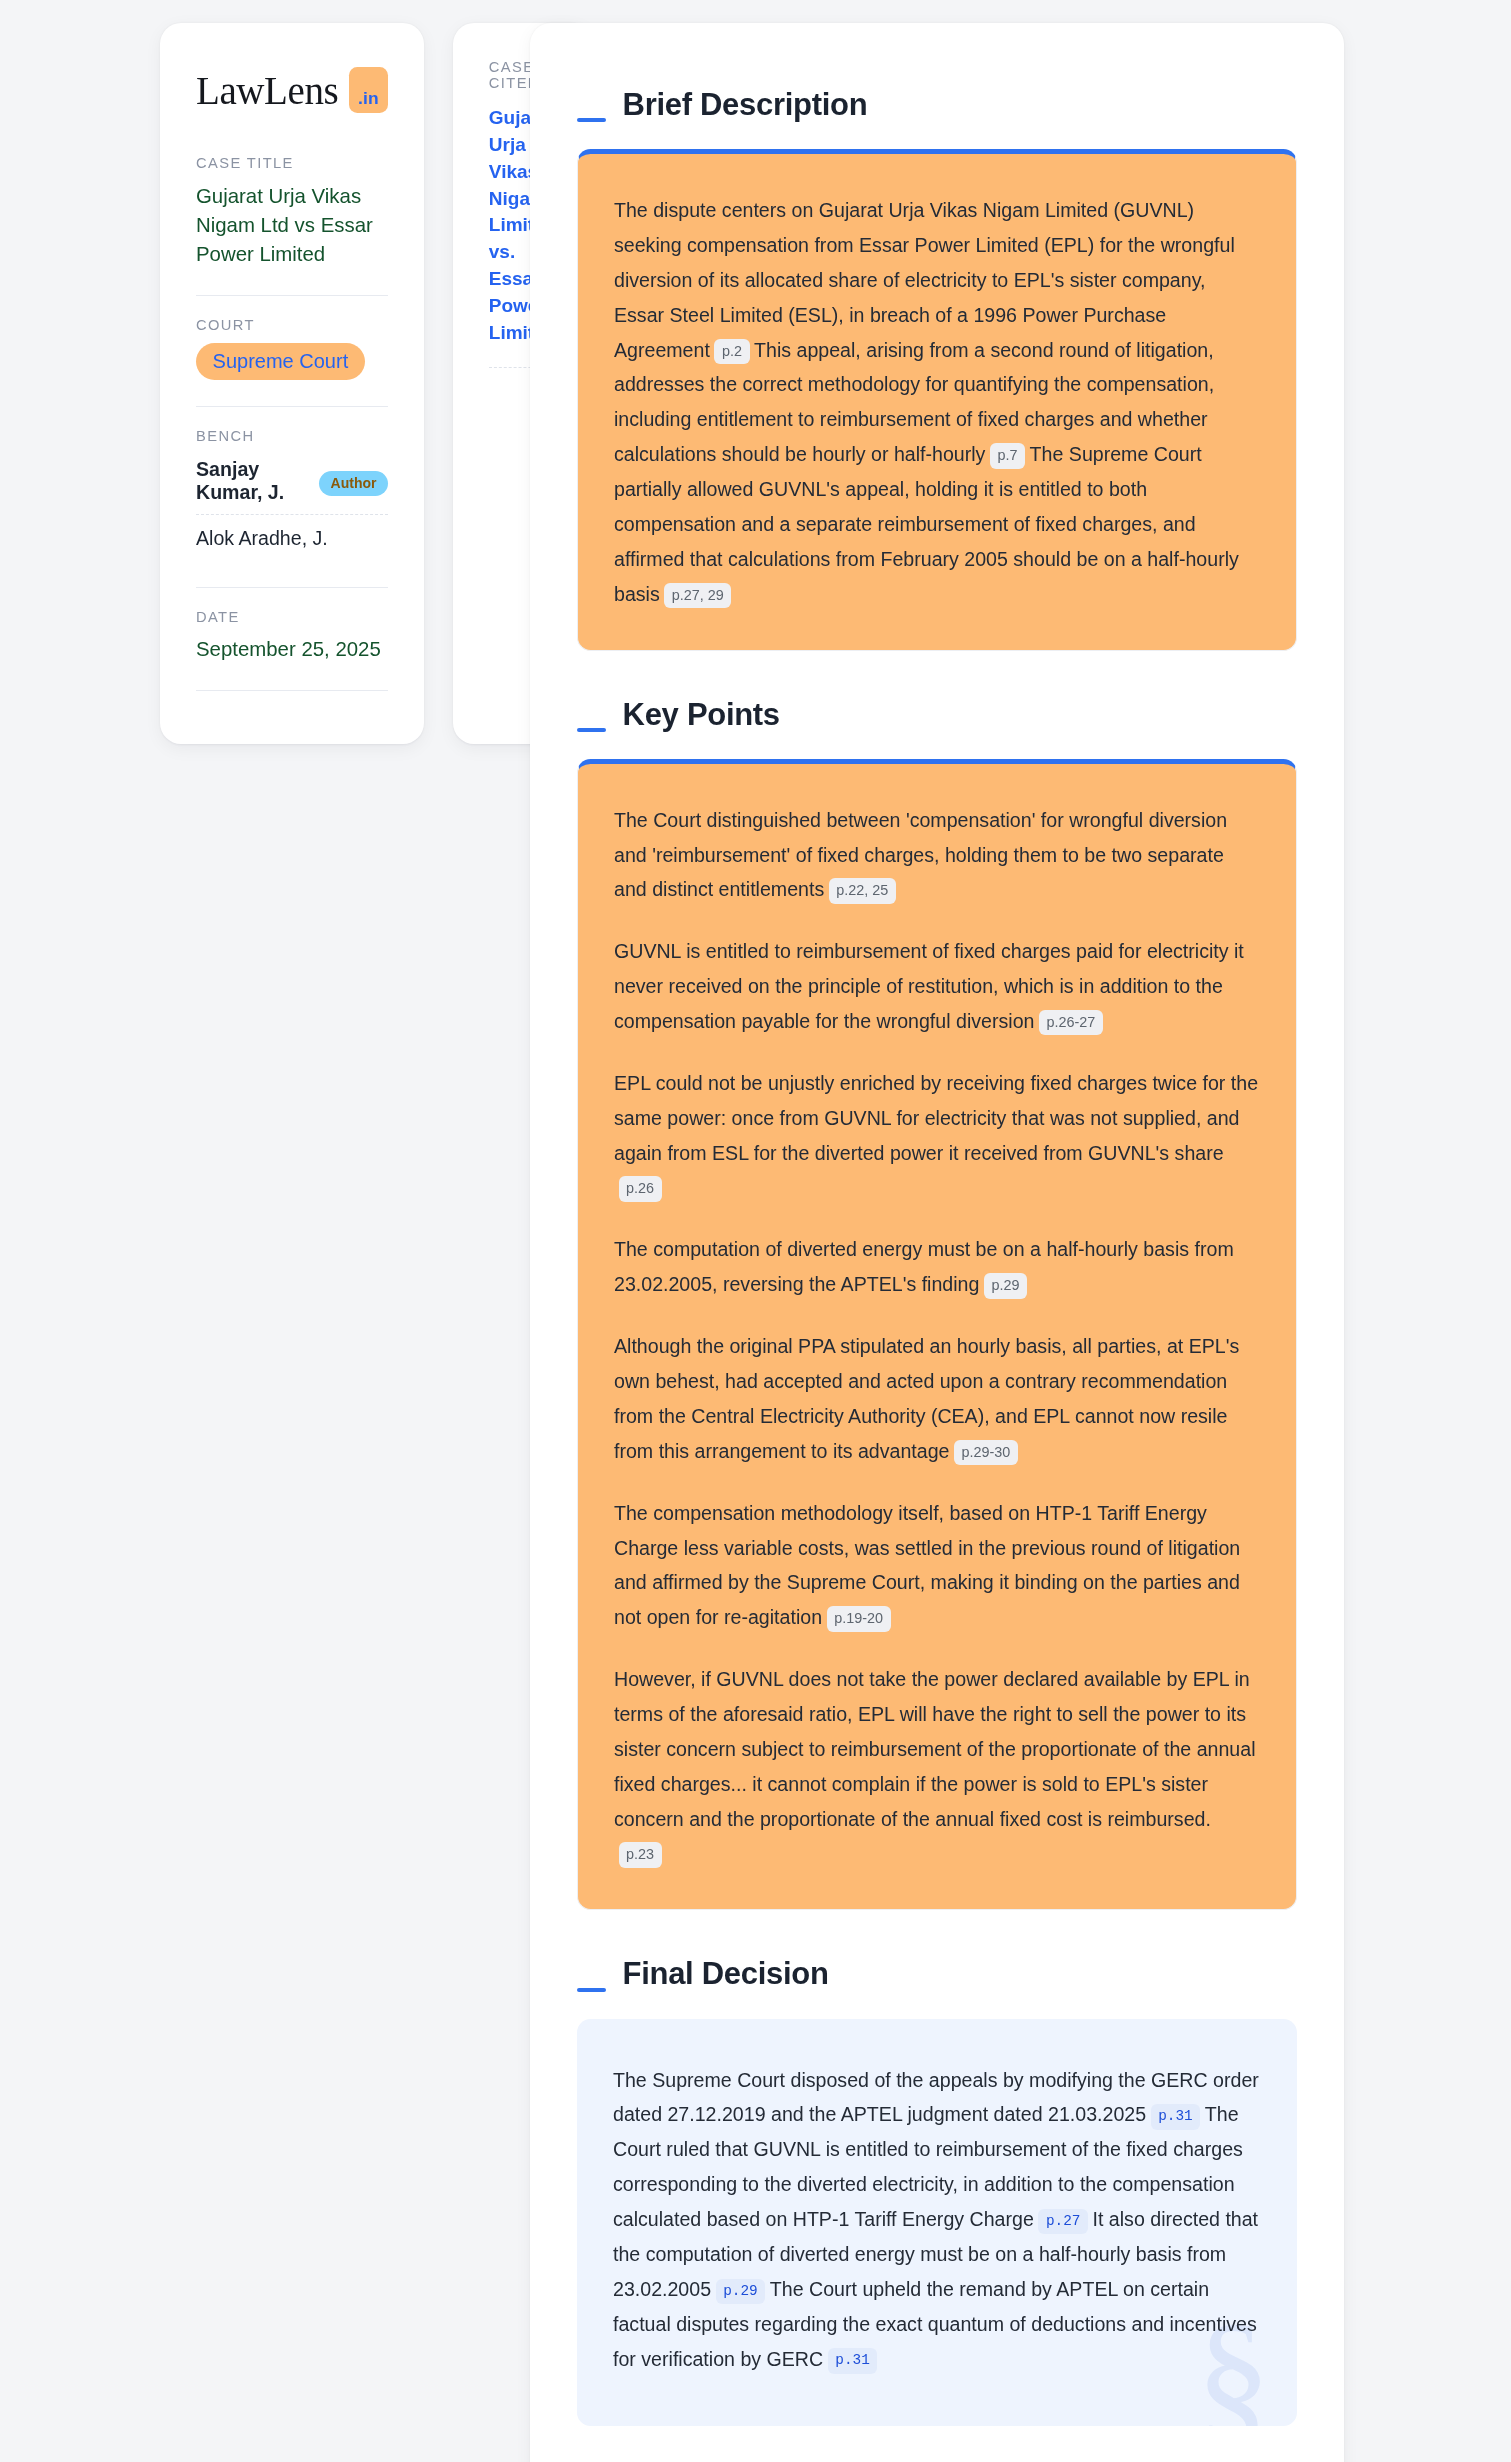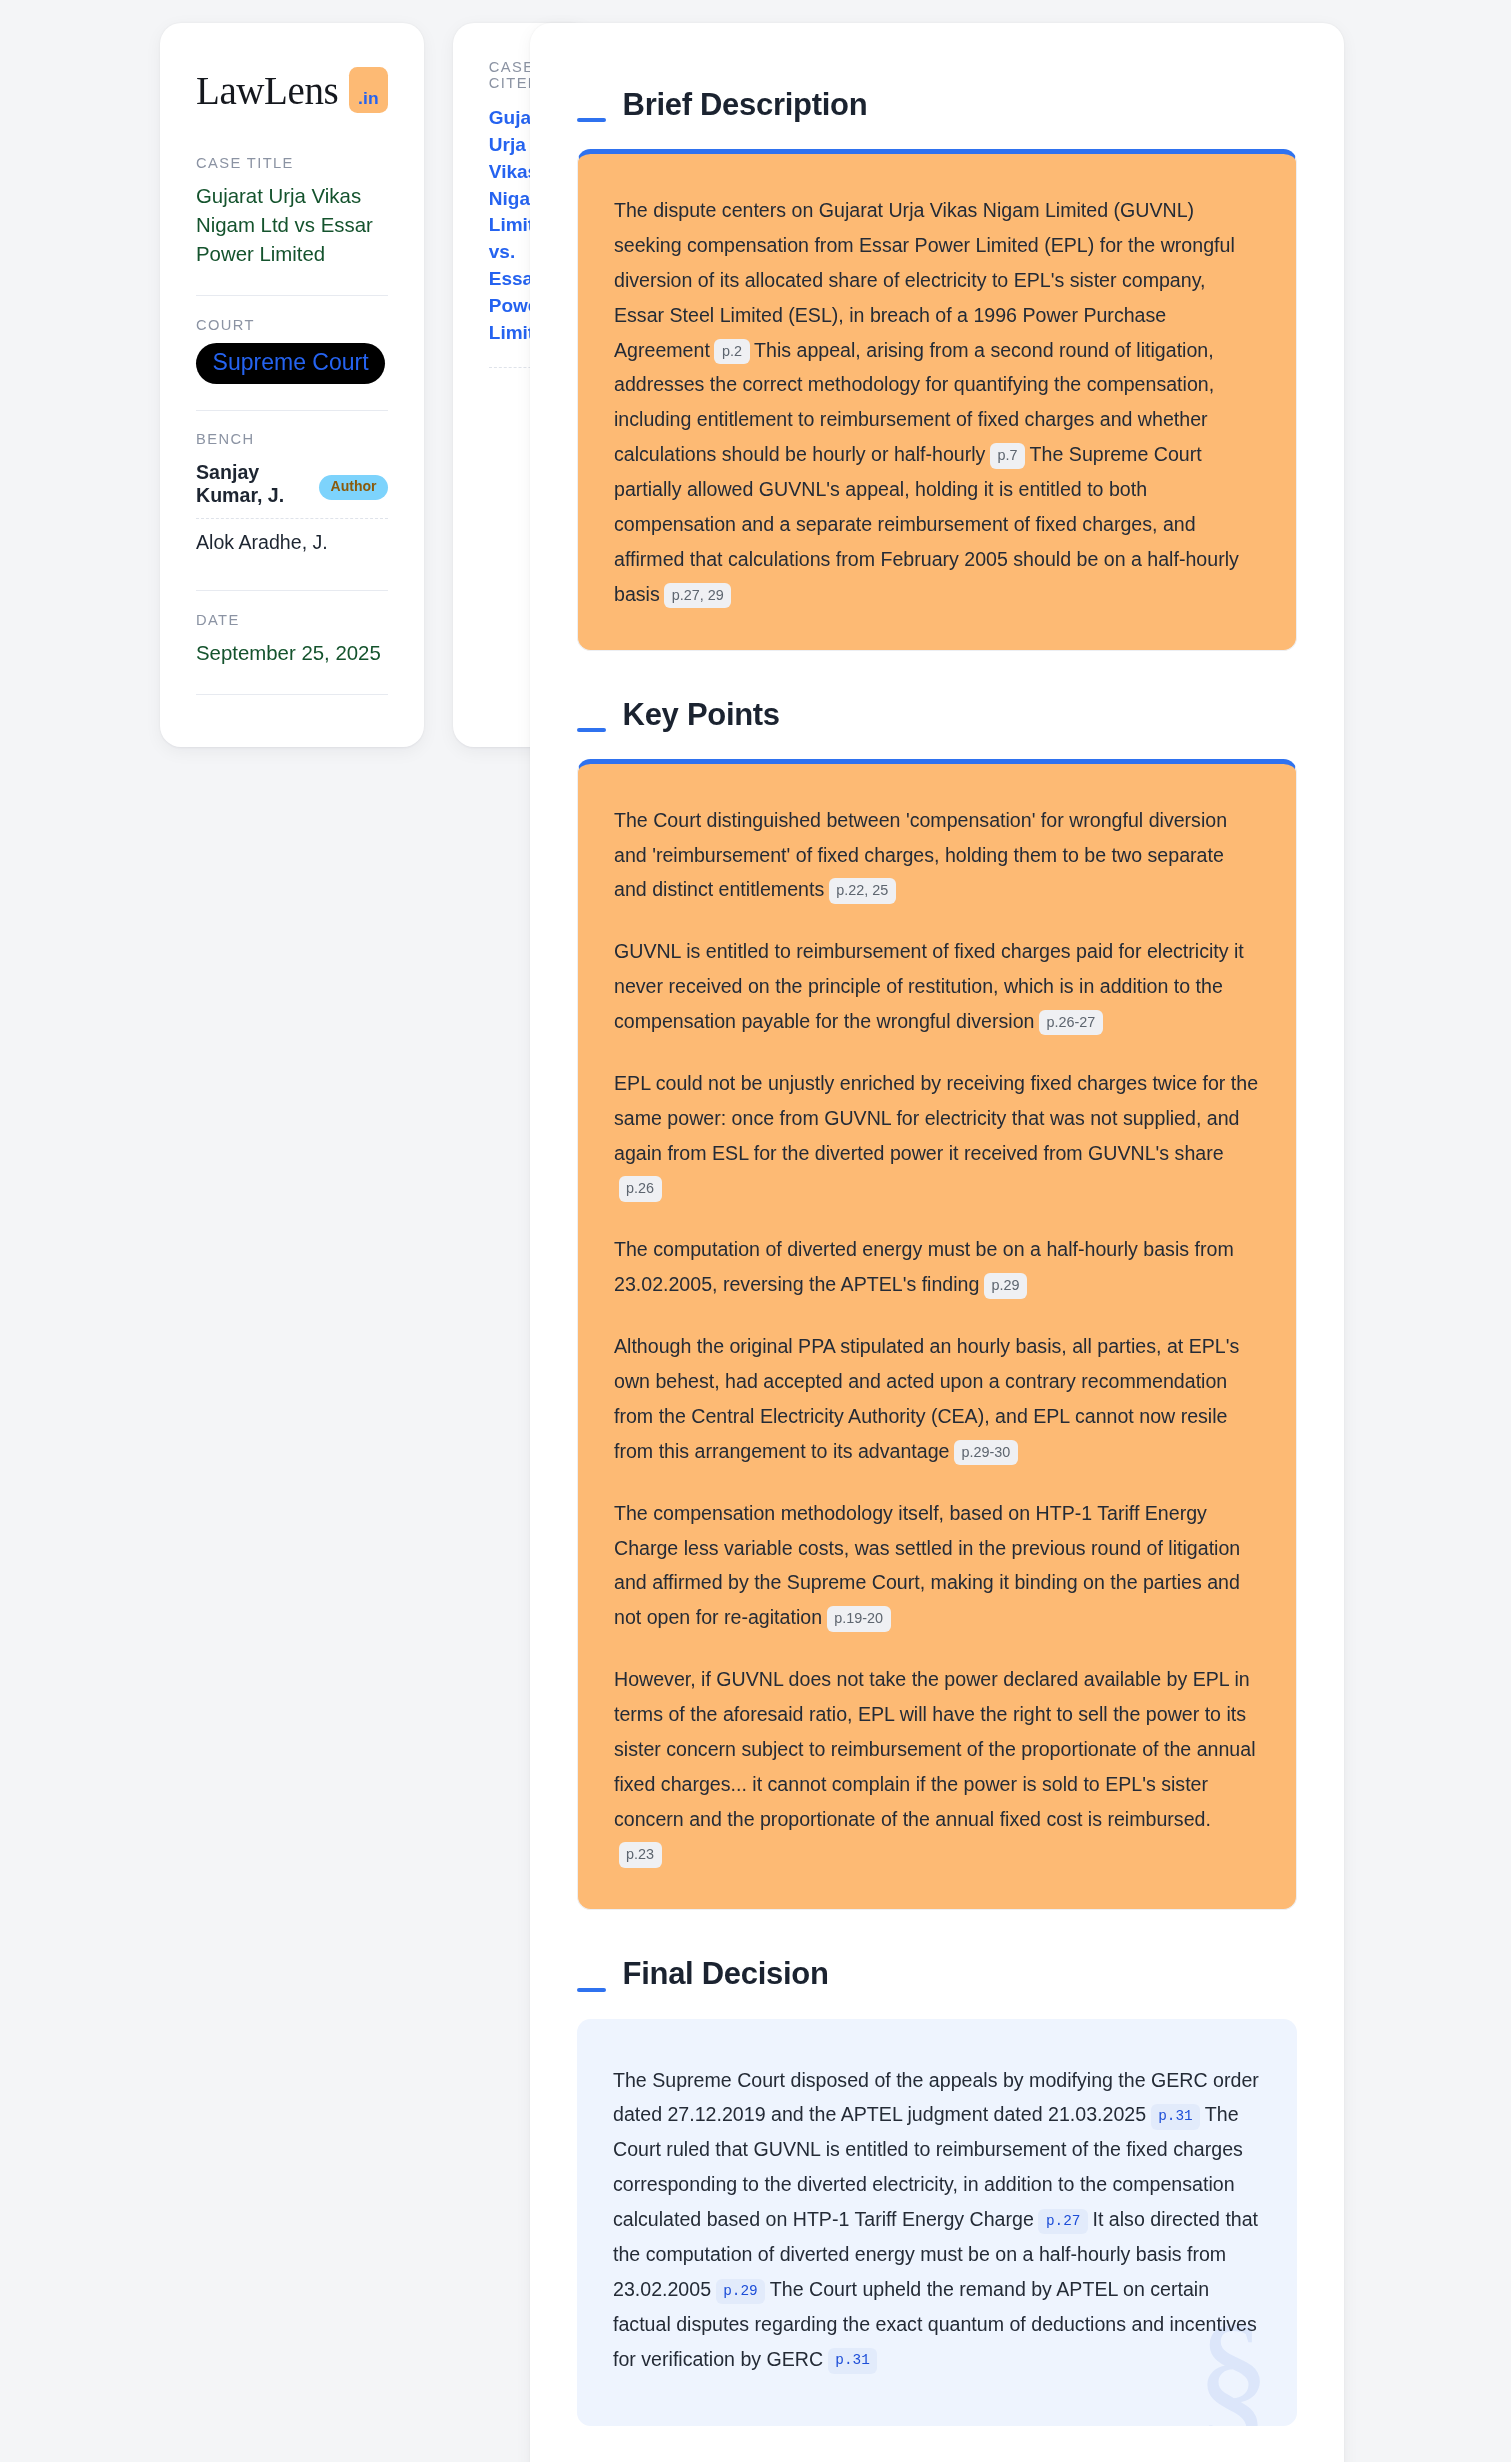--- a/index.html
+++ b/index.html
@@ -85,23 +85,23 @@
   }
 
   .divider {
     height: 0.8px;
     background: #e7eaf0;
     margin: 23px 0 21px 0;
   }
 
   .chip-court {
     display: inline-block;
-    background: #000000;
+    background: #fdba74;
     color: #2563f0;
-    font-size: 23px;
+    font-size: 20px;
     border-radius: 755px;
     padding: 6.8px 16.6px 8.3px 16.6px;
     line-height: 1.1;
   }
 
   .judge-row {
     display: flex;
     align-items: center;
     gap: 13.6px;
     padding: 3px 0 10.6px 0;

